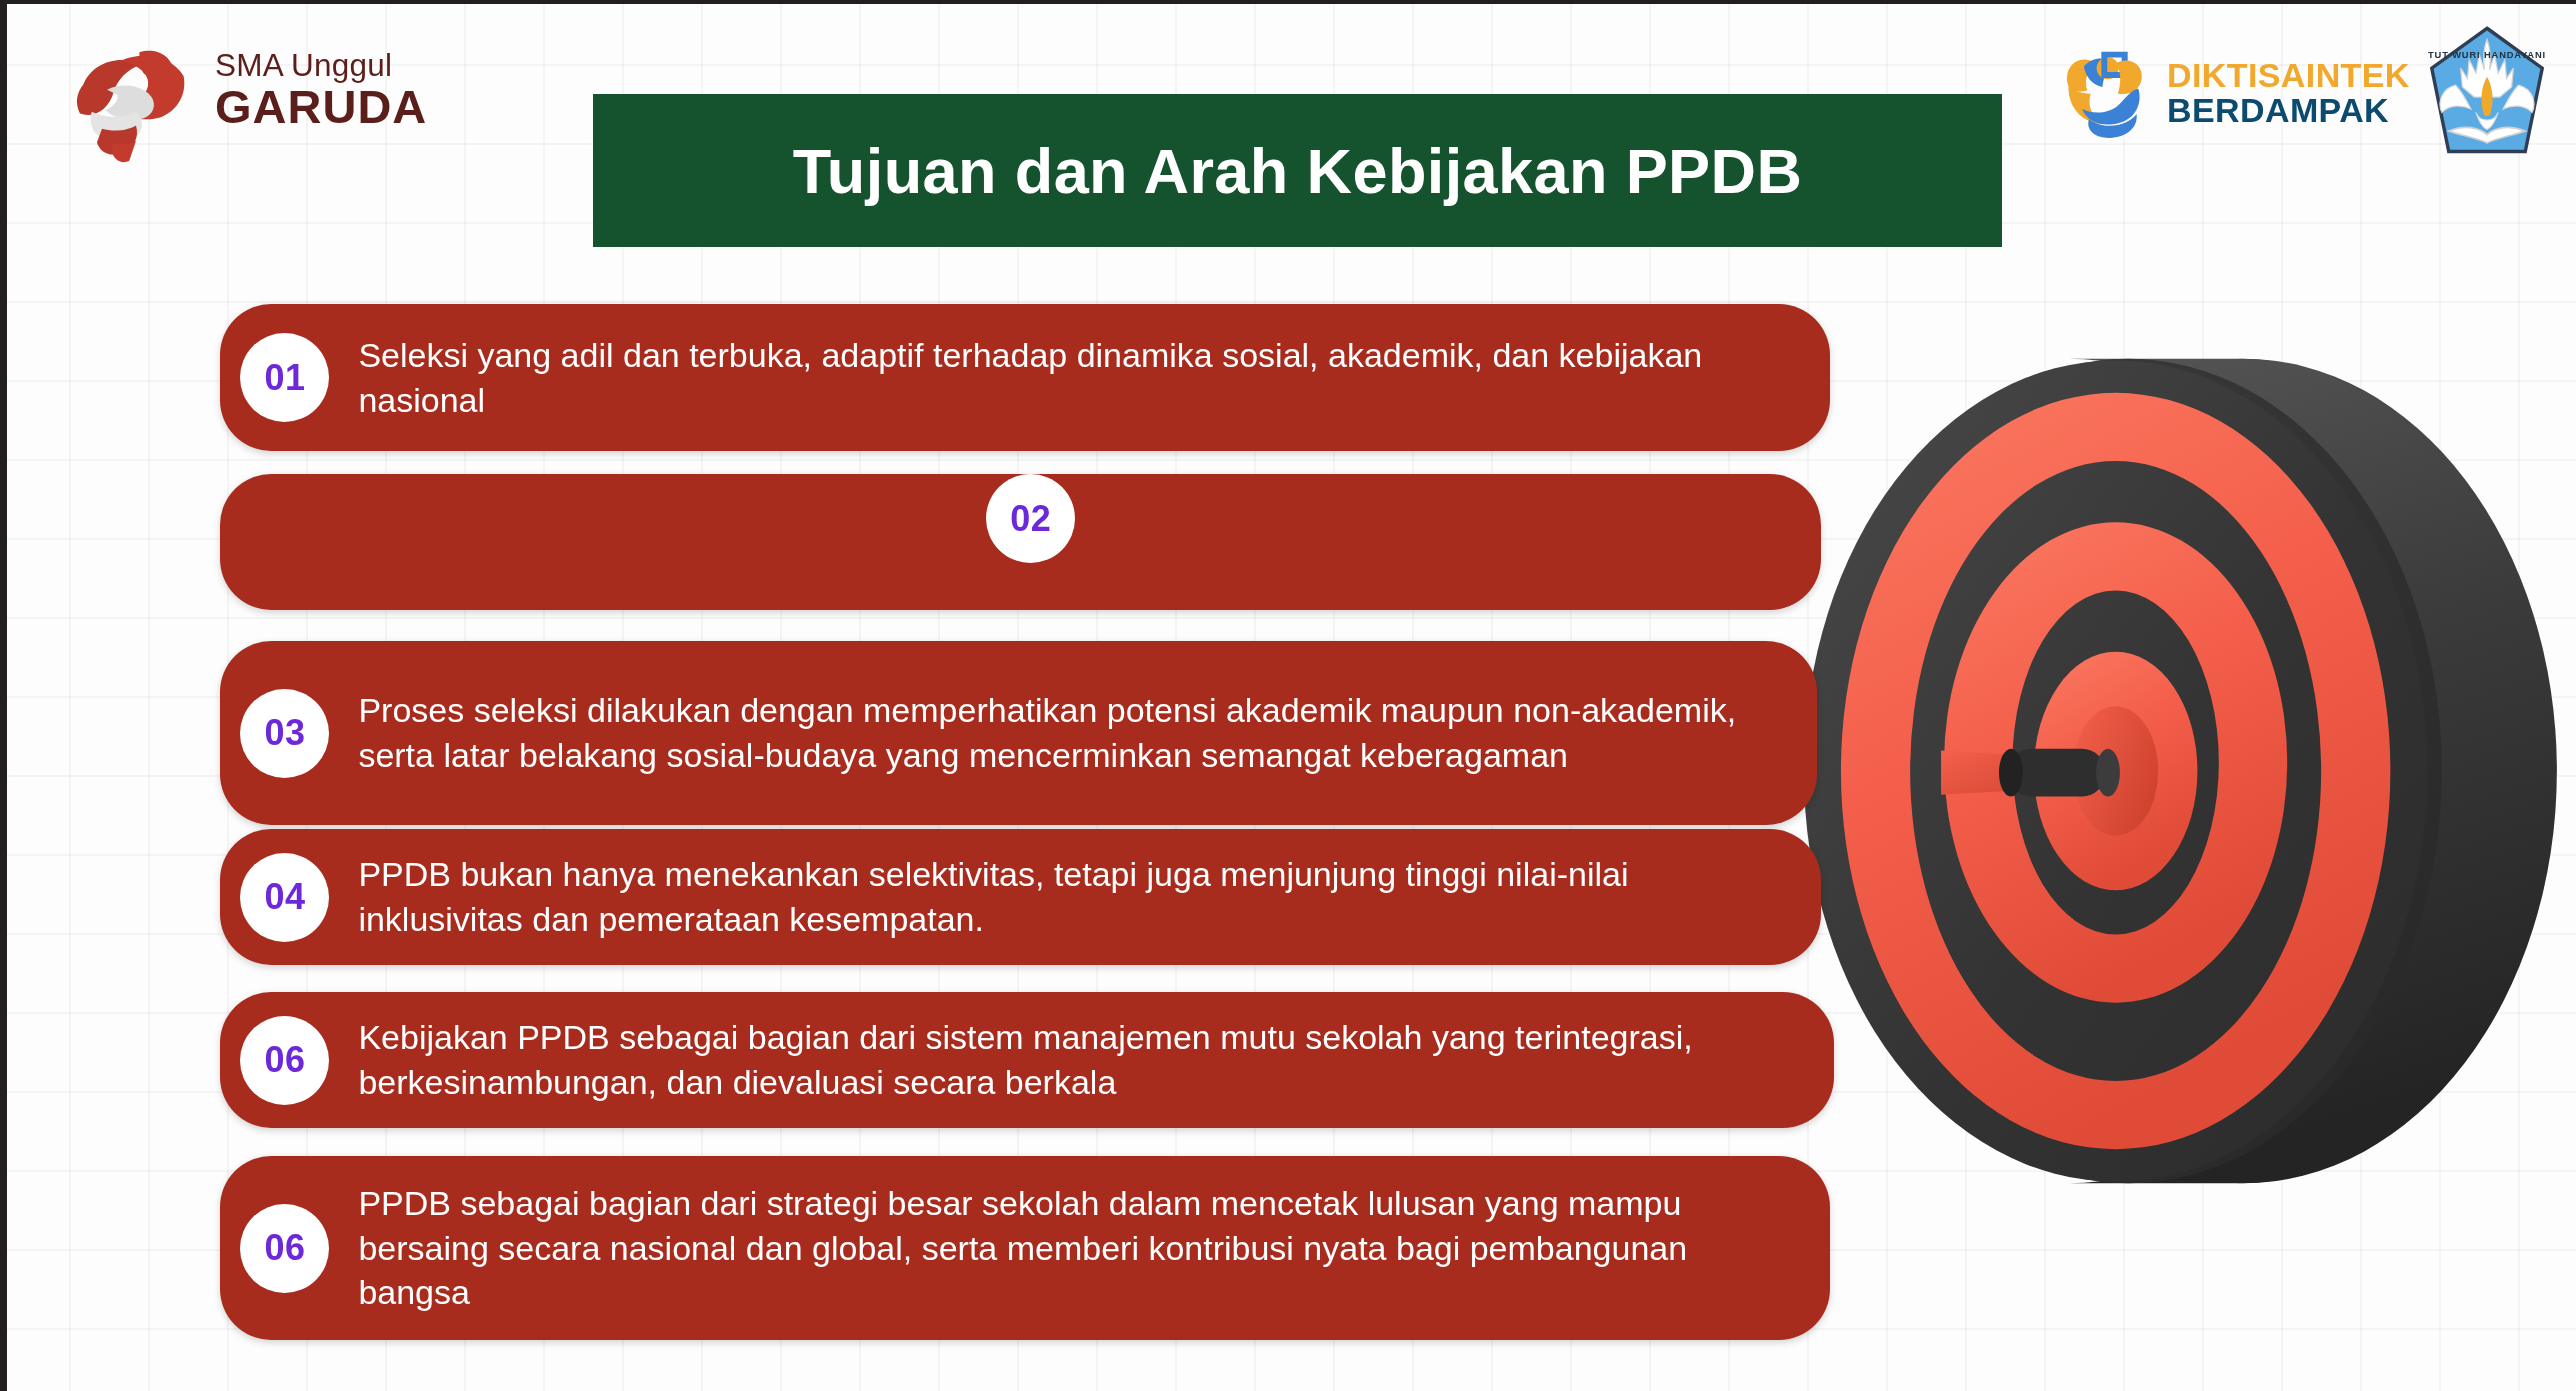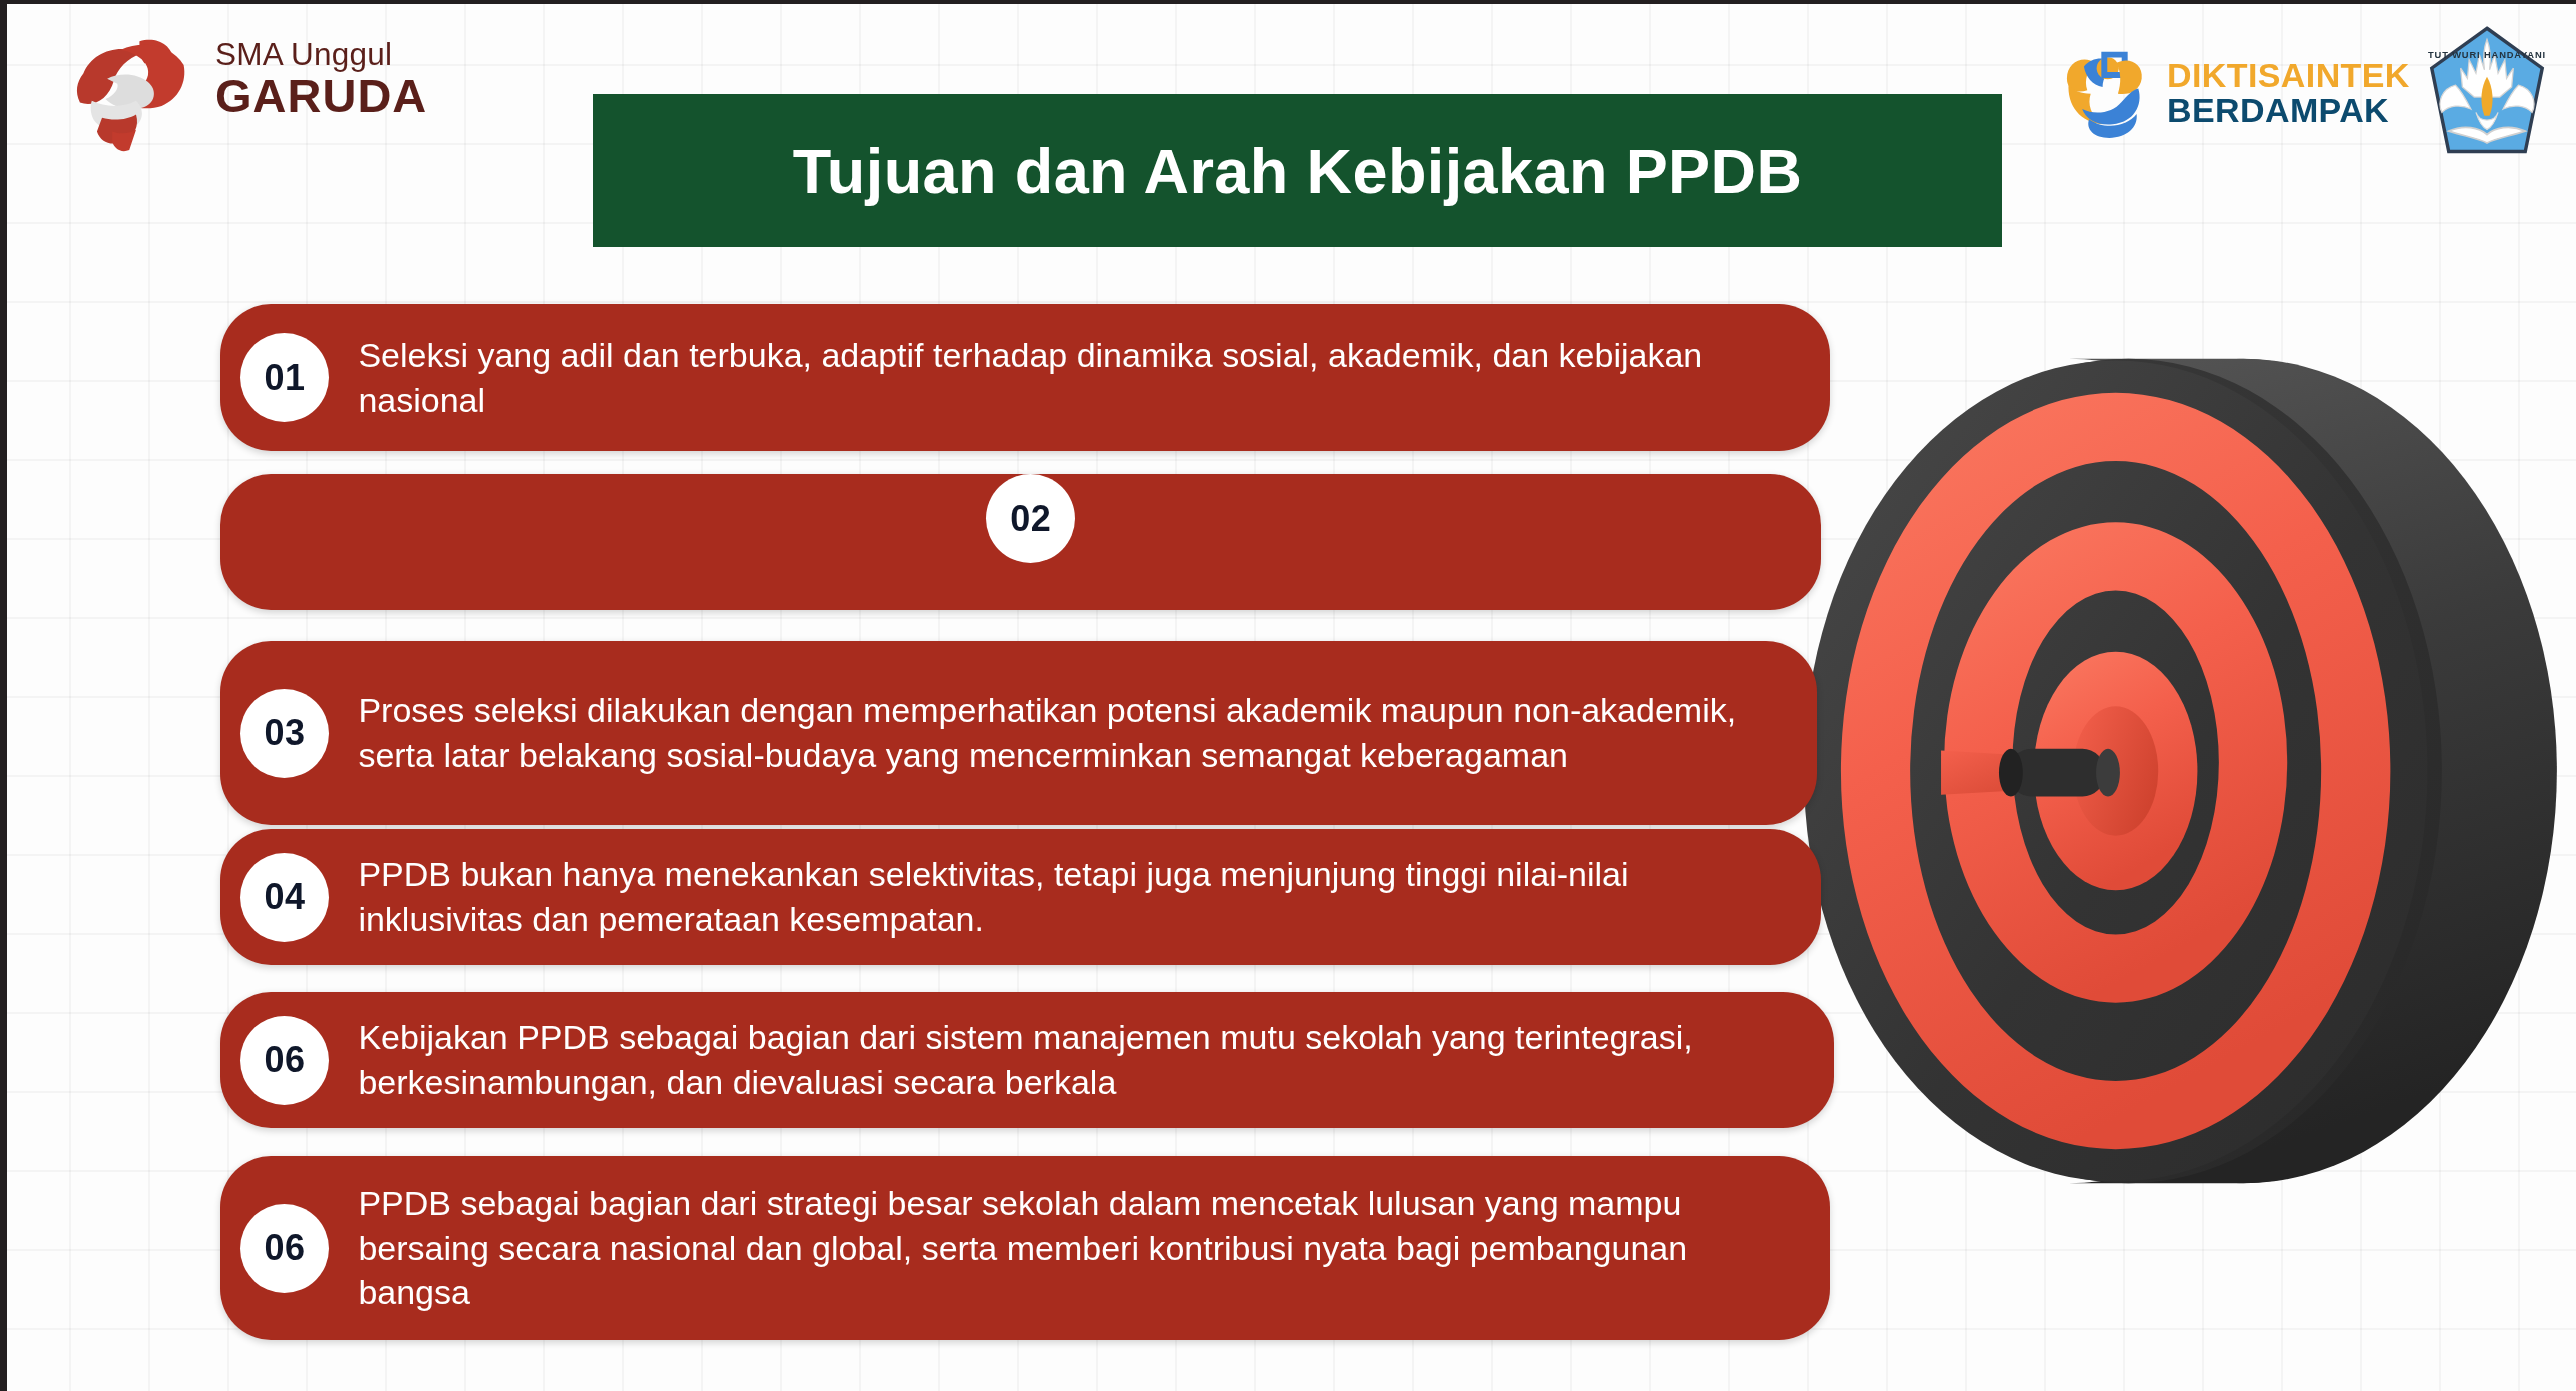--- a/index.html
+++ b/index.html
@@ -27,21 +27,21 @@
       linear-gradient(to bottom, rgba(0,0,0,0.035) 1.7px, transparent 1.7px);
     background-size: 79px 79px;
     background-position: -17px -19px;
     pointer-events: none;
   }
 
   
   #logo-garuda {
     position: absolute;
     left: 61px;
-    top: 23px;
+    top: 34px;
     width: 358px;
     height: 128px;
   }
   #logo-garuda .mark { position: absolute; left: 0; top: 1.7px; width: 136px; height: 124px; }
   #logo-garuda .wordmark {
     position: absolute;
     left: 147px;
     top: 12px;
     line-height: 1;
   }
@@ -144,21 +144,21 @@
     border-radius: 51px;
     box-shadow: 0 2.6px 7.7px rgba(0,0,0,0.16);
   }
   .item-num {
     flex: none;
     width: 89px;
     height: 89px;
     margin-left: 20.4px;
     border-radius: 50%;
     background: #ffffff;
-    color: #0f172a;
+    color: #6d28d9;
     font-size: 36px;
     font-weight: 800;
     display: flex;
     align-items: center;
     justify-content: center;
     letter-spacing: 0.4px;
     text-align: center;
   }
   .item-text {
     flex: 1 1 auto;

